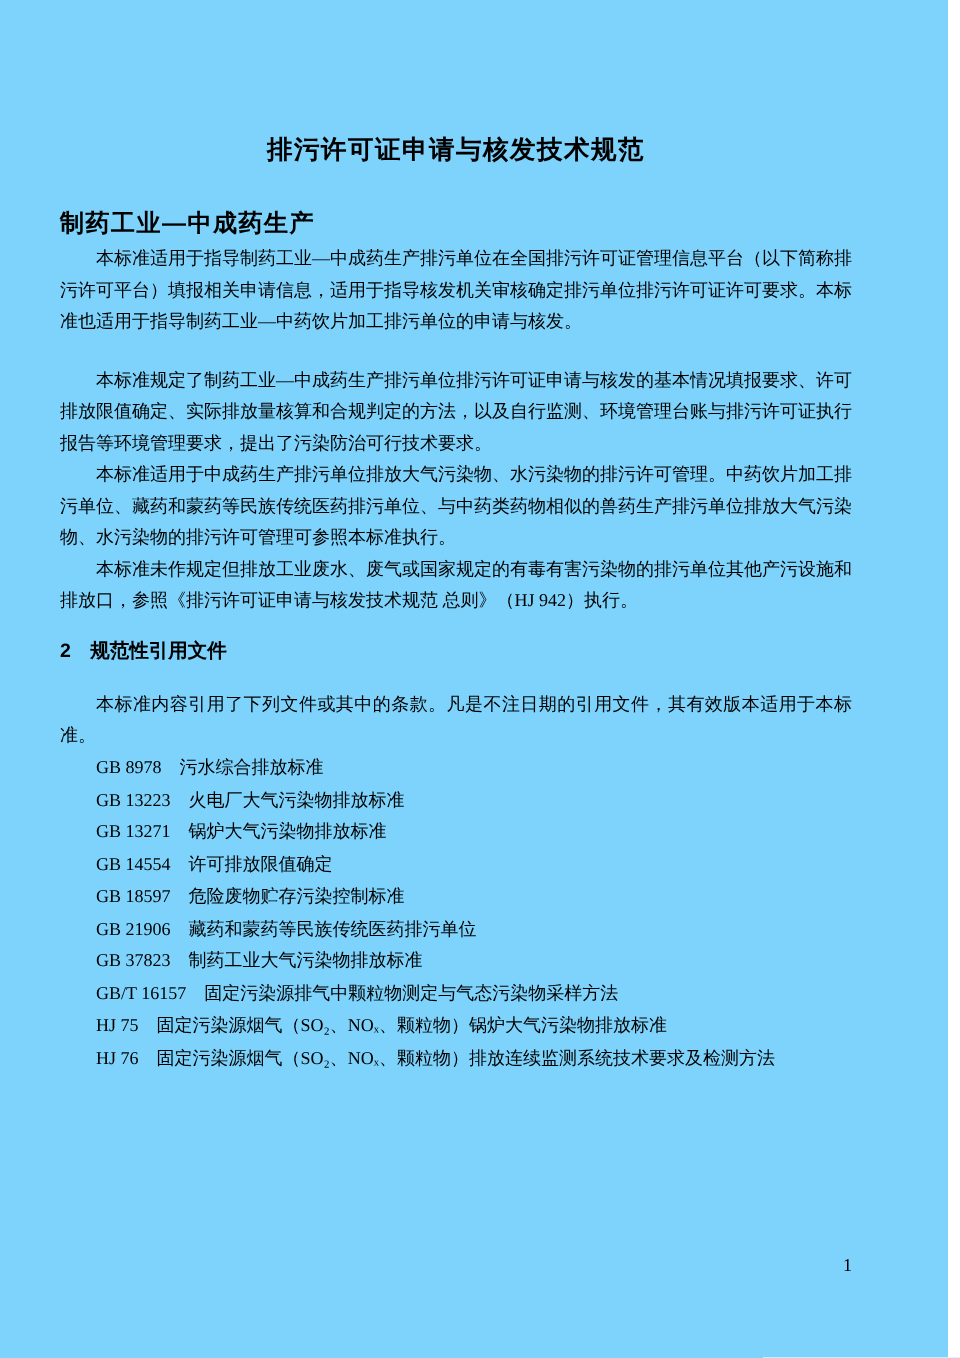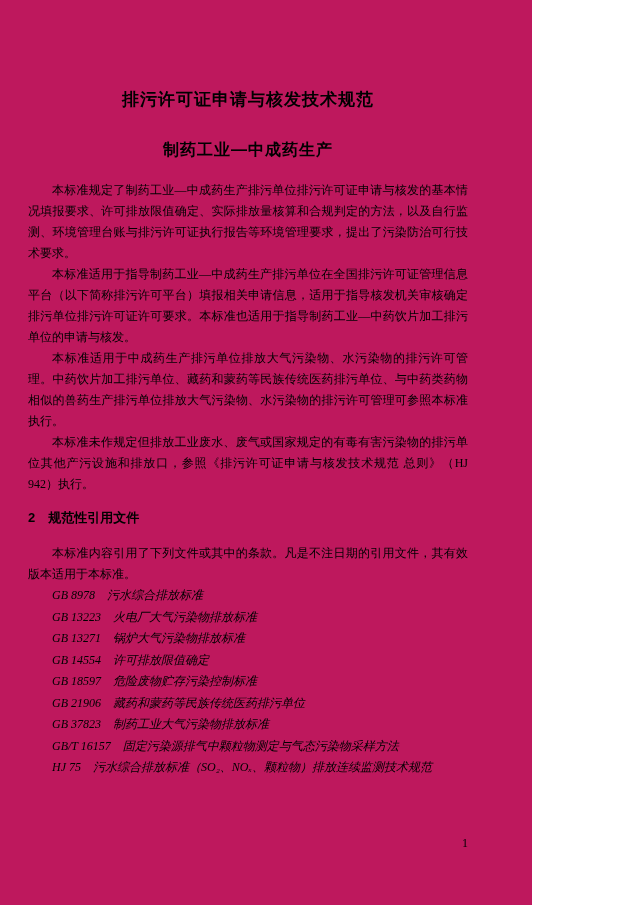--- a/index.html
+++ b/index.html
@@ -5,37 +5,36 @@
   * { margin: 0; padding: 0; box-sizing: border-box; }
   html, body { background: #ffffff; }
   body {
     width: 640px;
     height: 905px;
     font-family: "Liberation Serif", "DejaVu Serif", serif;
     color: #000000;
   }
   .page {
     position: relative;
-    width: 532px;
+    width: 632px;
     height: 905px;
-    background: #be185d;
-    padding: 88px 64px 0 28px;
+    background: #7dd3fc;
+    padding: 88px 64px 0 40px;
     overflow: hidden;
   }
   .doc-title {
     text-align: center;
     font-family: "Liberation Sans", "DejaVu Sans", sans-serif;
     font-weight: bold;
     font-size: 17px;
     line-height: 24px;
     letter-spacing: 1px;
   }
   .doc-subtitle {
     margin-top: 26px;
-    text-align: center;
     font-family: "Liberation Sans", "DejaVu Sans", sans-serif;
     font-weight: bold;
     font-size: 16px;
     line-height: 24px;
     letter-spacing: 1px;
   }
   .section-heading {
     font-family: "Liberation Sans", "DejaVu Sans", sans-serif;
     font-weight: bold;
     font-size: 13px;
@@ -49,21 +48,20 @@
     line-height: 21px;
     text-align: justify;
     text-indent: 24px;
   }
   .first-para { margin-top: 18px; }
   .intro-para { margin-top: 16px; }
   .ref-list {
     list-style: none;
     margin: 0;
     padding-left: 24px;
-    font-style: italic;
   }
   .ref-list li {
     font-size: 12px;
     line-height: 21.5px;
     white-space: nowrap;
   }
   .ref-code { display: inline-block; }
   .ref-title { display: inline-block; margin-left: 12px; }
   .page-number {
     position: absolute;
@@ -75,22 +73,22 @@
 </style>
 </head>
 <body>
 
 <div class="page">
 
   <div class="doc-title">排污许可证申请与核发技术规范</div>
   <div class="doc-subtitle">制药工业—中成药生产</div>
 
 
+  <p class="body-para">本标准适用于指导制药工业—中成药生产排污单位在全国排污许可证管理信息平台（以下简称排污许可平台）填报相关申请信息，适用于指导核发机关审核确定排污单位排污许可证许可要求。本标准也适用于指导制药工业—中药饮片加工排污单位的申请与核发。</p>
   <p class="body-para first-para">本标准规定了制药工业—中成药生产排污单位排污许可证申请与核发的基本情况填报要求、许可排放限值确定、实际排放量核算和合规判定的方法，以及自行监测、环境管理台账与排污许可证执行报告等环境管理要求，提出了污染防治可行技术要求。</p>
-  <p class="body-para">本标准适用于指导制药工业—中成药生产排污单位在全国排污许可证管理信息平台（以下简称排污许可平台）填报相关申请信息，适用于指导核发机关审核确定排污单位排污许可证许可要求。本标准也适用于指导制药工业—中药饮片加工排污单位的申请与核发。</p>
   <p class="body-para">本标准适用于中成药生产排污单位排放大气污染物、水污染物的排污许可管理。中药饮片加工排污单位、藏药和蒙药等民族传统医药排污单位、与中药类药物相似的兽药生产排污单位排放大气污染物、水污染物的排污许可管理可参照本标准执行。</p>
   <p class="body-para">本标准未作规定但排放工业废水、废气或国家规定的有毒有害污染物的排污单位其他产污设施和排放口，参照《排污许可证申请与核发技术规范 总则》（HJ 942）执行。</p>
 
   <div class="section-heading sec2-heading">
     <span class="sec-num">2</span><span>规范性引用文件</span>
   </div>
 
   <p class="body-para intro-para">本标准内容引用了下列文件或其中的条款。凡是不注日期的引用文件，其有效版本适用于本标准。</p>
 
   <ul class="ref-list">
@@ -112,19 +110,22 @@
     <li>
       <span class="ref-code">GB 21906</span><span class="ref-title">藏药和蒙药等民族传统医药排污单位</span>
     </li>
     <li>
       <span class="ref-code">GB 37823</span><span class="ref-title">制药工业大气污染物排放标准</span>
     </li>
     <li>
       <span class="ref-code">GB/T 16157</span><span class="ref-title">固定污染源排气中颗粒物测定与气态污染物采样方法</span>
     </li>
     <li>
-      <span class="ref-code">HJ 75</span><span class="ref-title">污水综合排放标准（SO₂、NOₓ、颗粒物）排放连续监测技术规范</span>
+      <span class="ref-code">HJ 75</span><span class="ref-title">固定污染源烟气（SO₂、NOₓ、颗粒物）锅炉大气污染物排放标准</span>
+    </li>
+    <li>
+      <span class="ref-code">HJ 76</span><span class="ref-title">固定污染源烟气（SO₂、NOₓ、颗粒物）排放连续监测系统技术要求及检测方法</span>
     </li>
   </ul>
 
   <div class="page-number">1</div>
 
 </div>
 
 </body></html>

